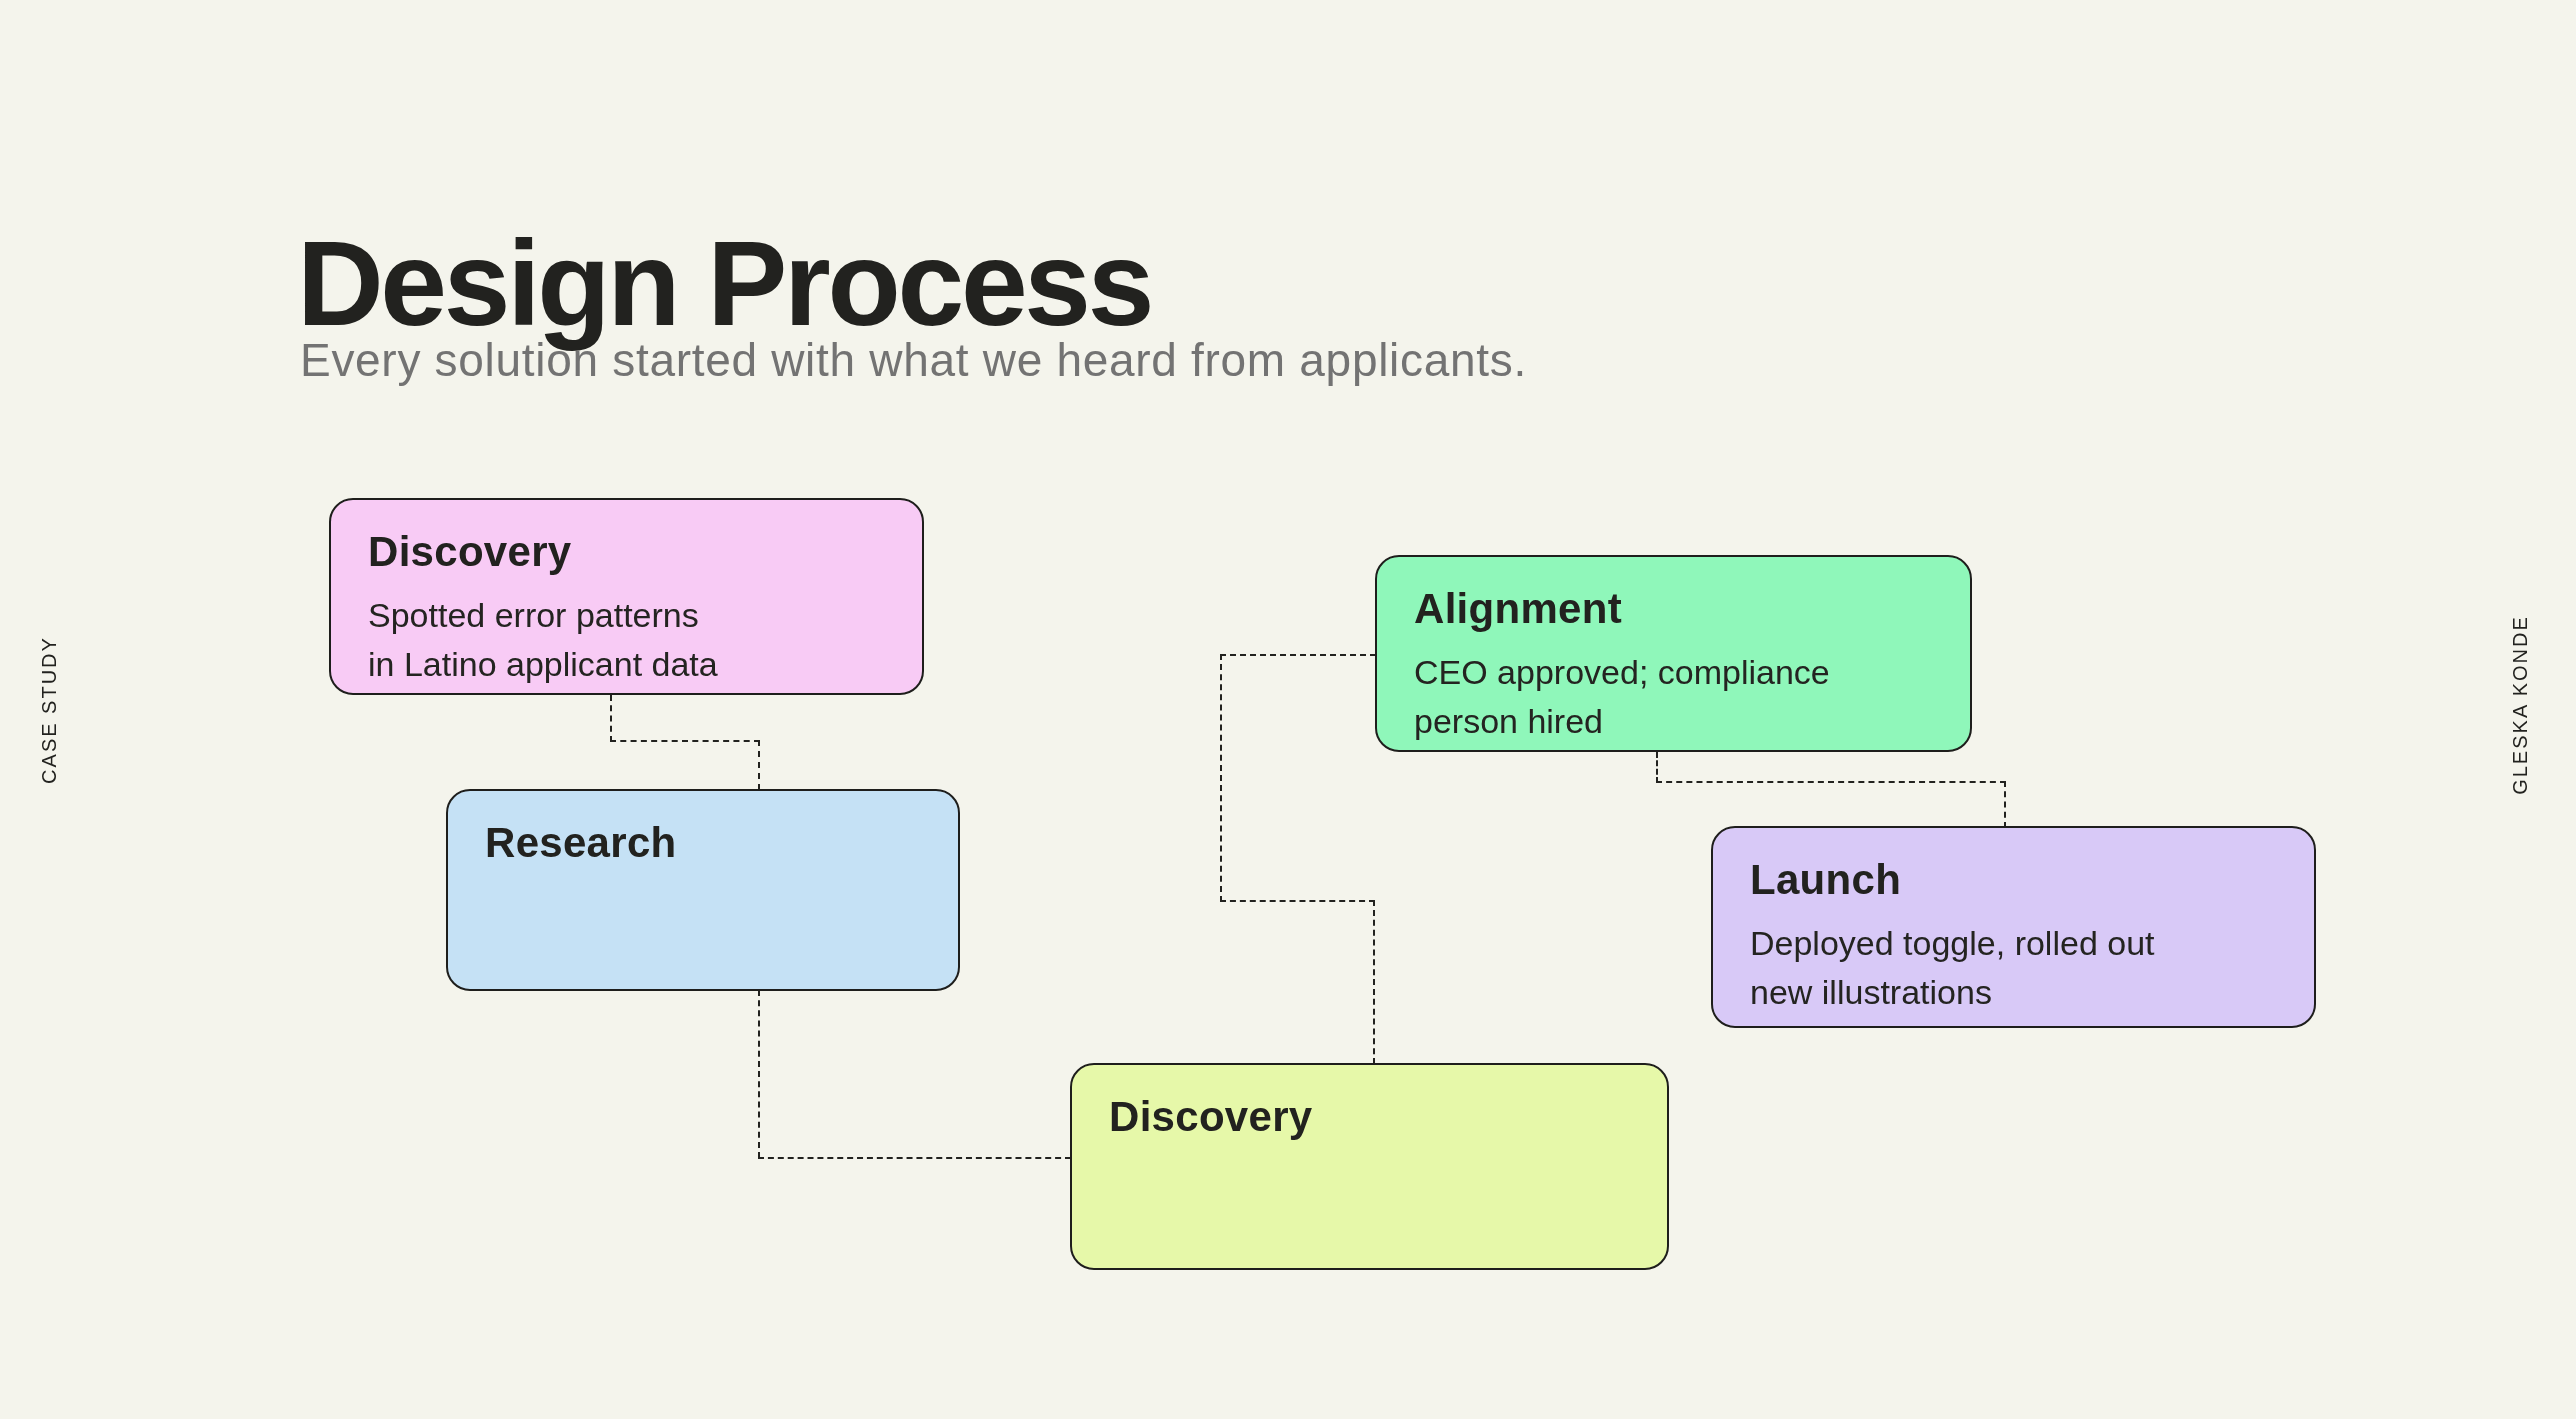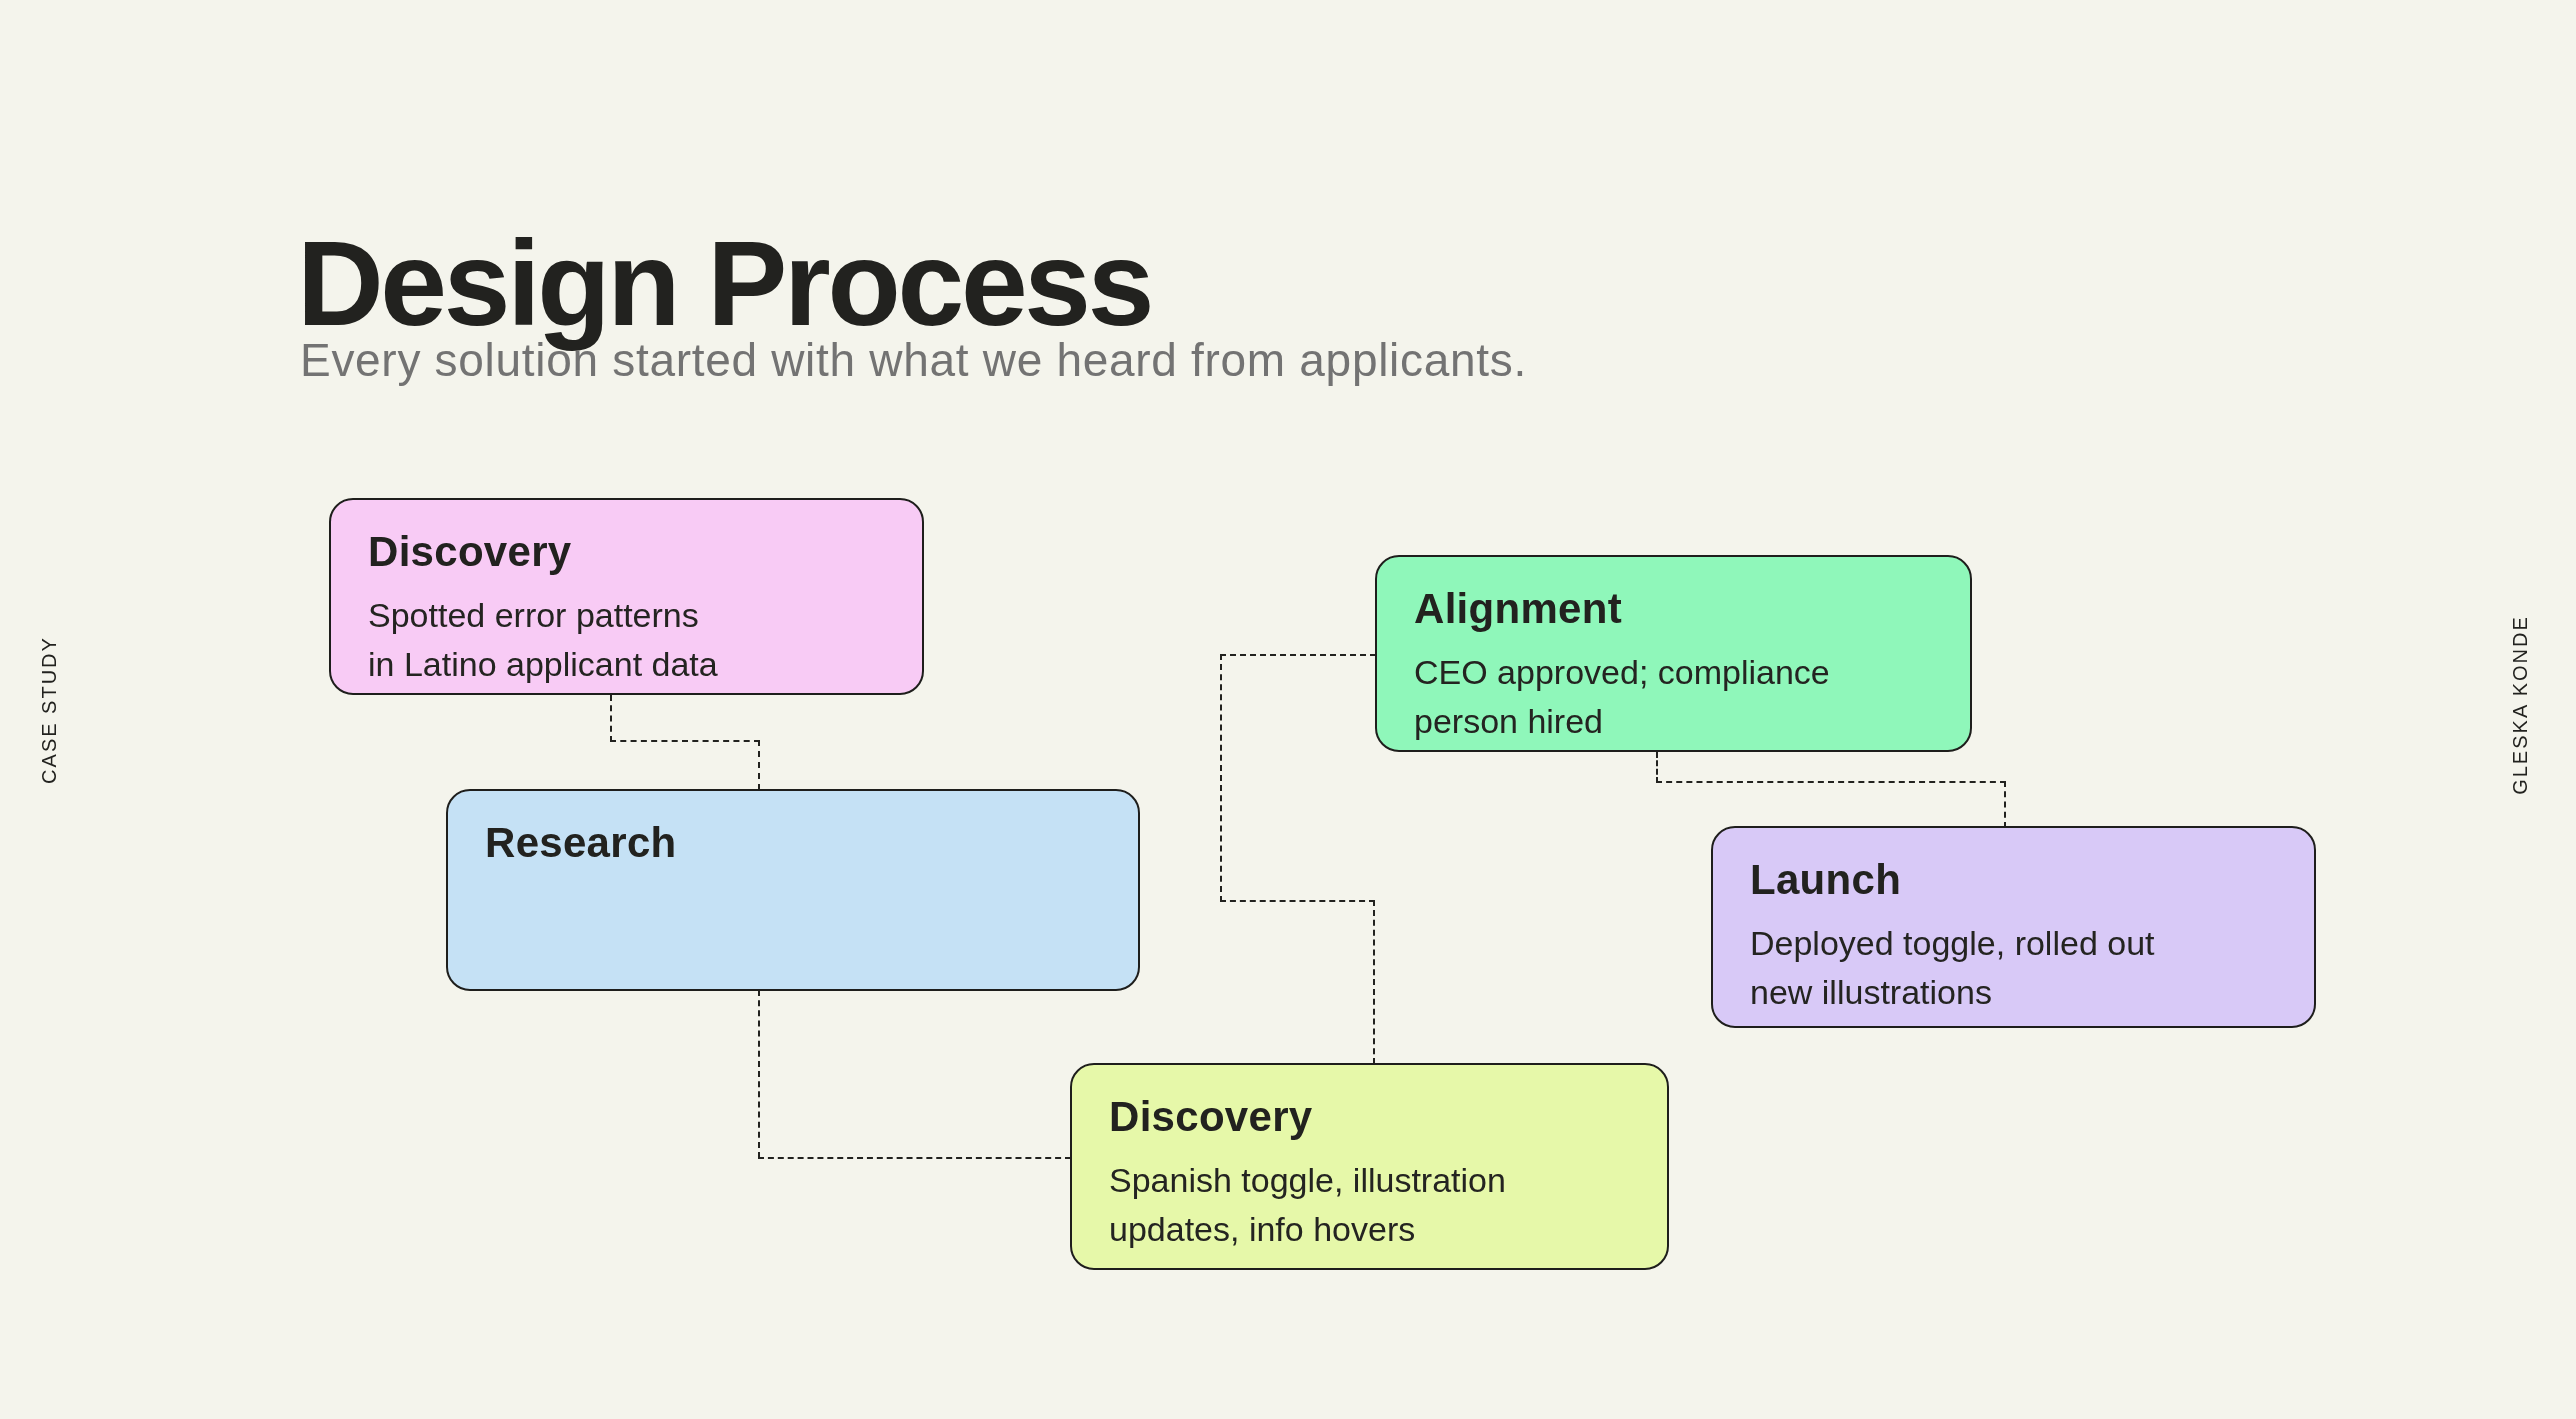--- a/index.html
+++ b/index.html
@@ -73,21 +73,21 @@
     margin-bottom: 14.5px;
   }
   .card-body {
     font-size: 34px;
     font-weight: 400;
     line-height: 49px;
     color: #242421;
     white-space: pre-line;
   }
   .card.discovery { left: 329px;  top: 498px;  width: 595px; height: 197px; }
-  .card.research  { left: 446px;  top: 789px; width: 694px; height: 202px; }
+  .card.research  { left: 446px;  top: 789px; width: 514px; height: 202px; }
   .card.alignment { left: 1375px; top: 555px;  width: 597px; height: 197px; }
   .card.launch    { left: 1711px; top: 826px; width: 605px; height: 202px; }
   .card.solution  { left: 1070px; top: 1063px; width: 599px; height: 207px; }
   .conn {
     position: absolute;
   }
   .conn.h { border-top: 2px dashed #22221F; height: 0; }
   .conn.v { border-left: 2px dashed #22221F; width: 0; }
   
   .c1a { left: 610px;  top: 695px; height: 47px; }
@@ -150,18 +150,16 @@
   </div>
 
   <div class="card alignment" style="background: rgb(143, 247, 186);">
     <div class="card-title">Alignment</div>
     <div class="card-body">CEO approved; compliance
 person hired</div>
   </div>
 
   <div class="card solution" style="background: rgb(230, 248, 169);">
     <div class="card-title">Discovery</div>
-    <div class="card-body">Spanish toggle, illustration
-updates, info hovers</div>
   </div>
 
 </div>
 
 
 </body></html>

